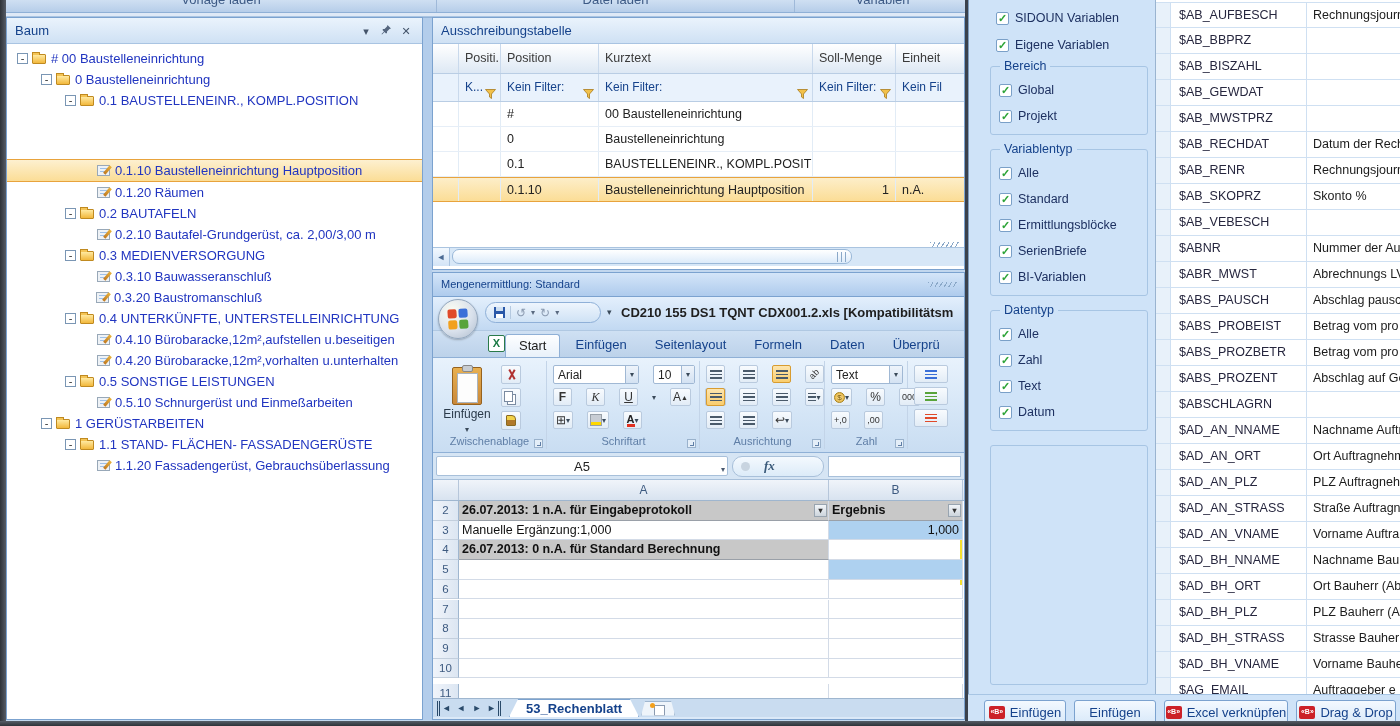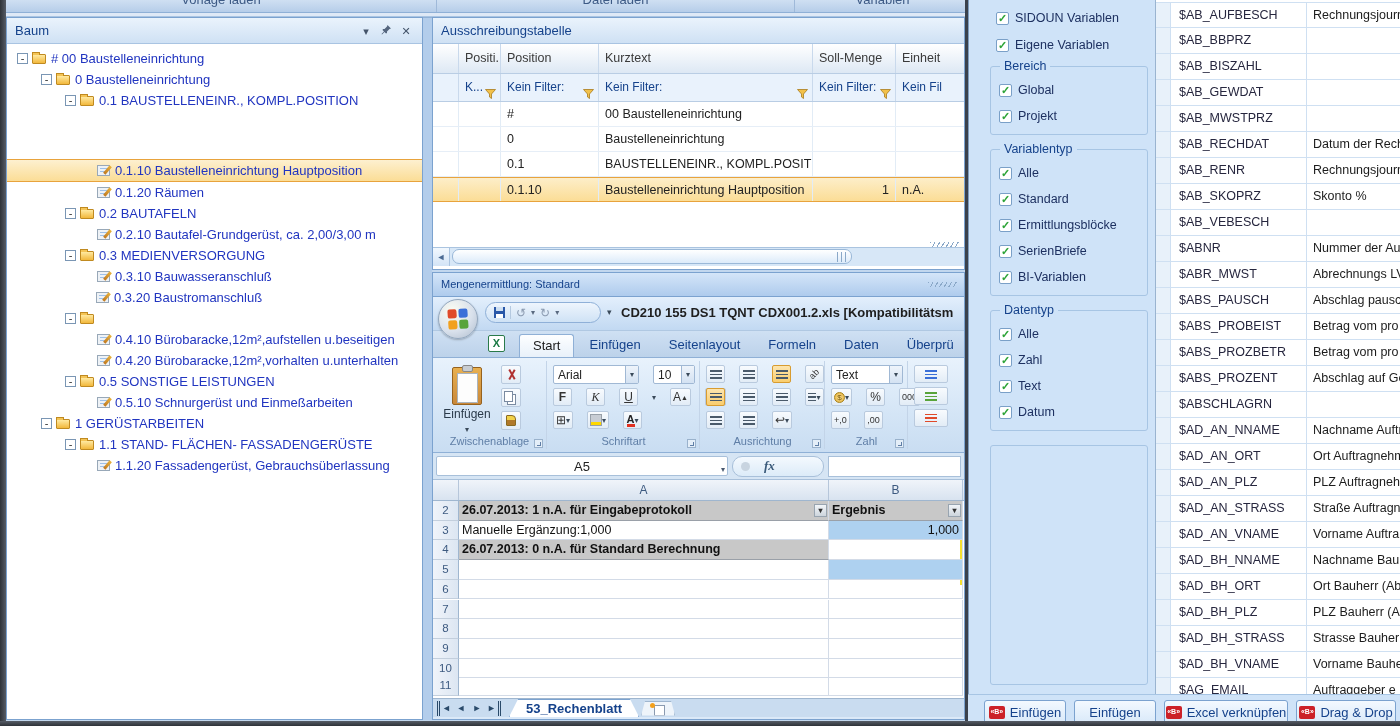--- a/index.html
+++ b/index.html
@@ -67,21 +67,21 @@
   #qat .sep{width:1px;height:13px;background:#b4c9e0;}
   .savico { width:11px; height:11px; background:#2a58a8; position:relative;}
   .savico::before{content:"";position:absolute;left:2px;top:0;width:7px;height:4px;background:#cfe0f2;}
   .savico::after{content:"";position:absolute;left:2px;bottom:0;width:7px;height:4px;background:#fff;}
   .qglyph { color:#8a9ab0; font-size:12px; line-height:12px;}
   .qdd { color:#5a6a80; font-size:8px;}
   #xl-titletext { position:absolute; left:188px; top:8px; font-size:13px; font-weight:bold; color:#1e1e1e; white-space:nowrap; overflow:hidden; width:340px;}
   #xl-tabs { position:relative; height:27px; background:linear-gradient(#cfe0f3,#bcd2ea); border-bottom:1px solid #8fb0d6; display:flex; align-items:flex-end; padding-left:54px;}
   #xlico { position:absolute; left:55px; top:4px; width:17px; height:17px; background:#fff; border:1px solid #2a7a4a; border-radius:2px; color:#1a7a44; font-weight:bold; font-size:11px; text-align:center; line-height:15px;}
   .etab { height:23px; line-height:22px; padding:0 13px; font-size:13px; color:#15428b; margin-left:2px; white-space:nowrap;}
-  .etab:first-of-type { margin-left:32px;}
+  .etab:first-of-type { margin-left:18px;}
   .etab.active { background:linear-gradient(#fdfeff,#e8f1fa); border:1px solid #8fb0d6; border-bottom:none; border-radius:3px 3px 0 0; color:#1a1a1a;}
   #ribbon { position:relative; height:95px; background:linear-gradient(#e8f2fc,#d4e5f6 60%,#c9ddf2); border-bottom:1px solid #8fb0d6;}
   .rgroup { position:absolute; top:3px; height:88px; border-right:1px solid #c3d4e8;}
   .glabel { position:absolute; bottom:2px; left:0; right:0; text-align:center; font-size:11px; color:#5f7ea6;}
   .launcher { position:absolute; right:3px; bottom:1px; width:9px; height:9px; border:1px solid #9ab2cc; background:#e4eef8;}
   .launcher::after{content:"";position:absolute;right:1px;bottom:1px;width:3px;height:3px;border-right:1.5px solid #5f7ea6;border-bottom:1.5px solid #5f7ea6;}
   .bigbtn { position:absolute; left:4px; top:2px; width:60px; height:68px; border:1px solid transparent; border-radius:3px; text-align:center; font-size:12px; color:#2a3a4a;}
   .clipico { display:block; margin:3px auto 2px; width:30px; height:38px; background:linear-gradient(#e8b050,#c9883a); border:1px solid #96621e; border-radius:2px; position:relative;}
   .clipico::before{content:"";position:absolute;left:4px;top:5px;width:19px;height:28px;background:#fdfdfd;border:1px solid #aab4be;}
   .clipico::after{content:"";position:absolute;left:9px;top:-3px;width:9px;height:5px;background:#c8cdd2;border:1px solid #888;border-radius:2px;}
@@ -220,20 +220,21 @@
         <span>0.3.10 Bauwasseranschluß</span>
       </div>
       <div class="titem" style="padding-left:81px">
         <span style="width:8px;flex:none"></span>
         <span class="leafico"></span>
         <span>0.3.20 Baustromanschluß</span>
       </div>
       <div class="titem" style="padding-left:58px">
         <span class="expbox">-</span>
         <span class="folder"></span>
+        <span>0.4 UNTERKÜNFTE, UNTERSTELLEINRICHTUNG</span>
       </div>
       <div class="titem" style="padding-left:82px">
         <span style="width:8px;flex:none"></span>
         <span class="leafico"></span>
         <span>0.4.10 Bürobaracke,12m²,aufstellen u.beseitigen</span>
       </div>
       <div class="titem" style="padding-left:82px">
         <span style="width:8px;flex:none"></span>
         <span class="leafico"></span>
         <span>0.4.20 Bürobaracke,12m²,vorhalten u.unterhalten</span>
@@ -565,21 +566,21 @@
       <div class="xrow" style="top:137.9px">
     <div class="xrh">9</div>
     <div class="xcell xa "></div>
     <div class="xcell xb "></div>
   </div>
       <div class="xrow" style="top:157.6px">
     <div class="xrh">10</div>
     <div class="xcell xa "></div>
     <div class="xcell xb "></div>
   </div>
-      <div class="xrow" style="top:175px">
+      <div class="xrow" style="top:183px">
     <div class="xrh">11</div>
     <div class="xcell xa "></div>
     <div class="xcell xb "></div>
   </div>
     </div>
   <div id="sheettabs">
     <span class="navb" style="border-left:3px double #2a4a6a">◄</span>
     <span class="navb">◄</span>
     <span class="navb">►</span>
     <span class="navb" style="border-right:3px double #2a4a6a">►</span>

